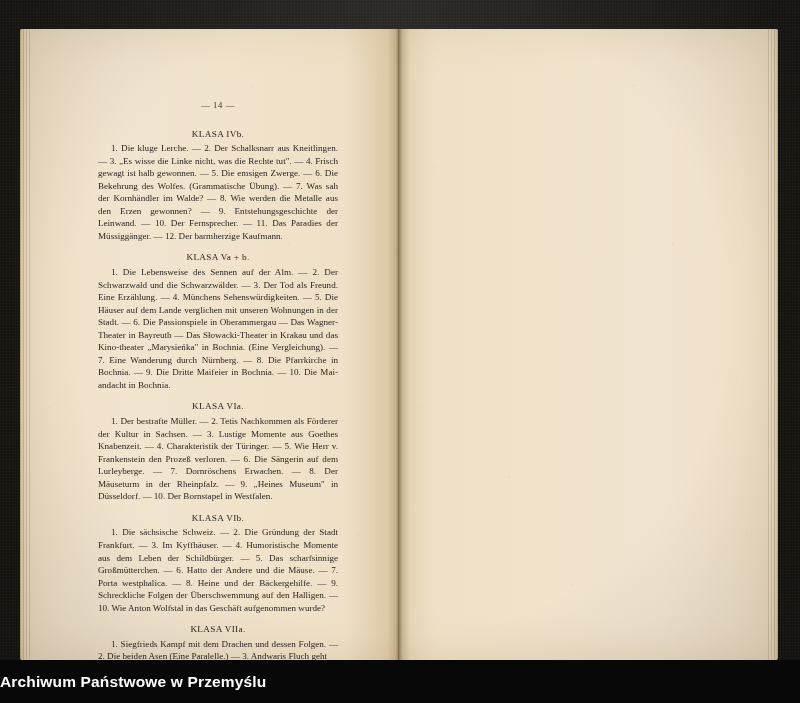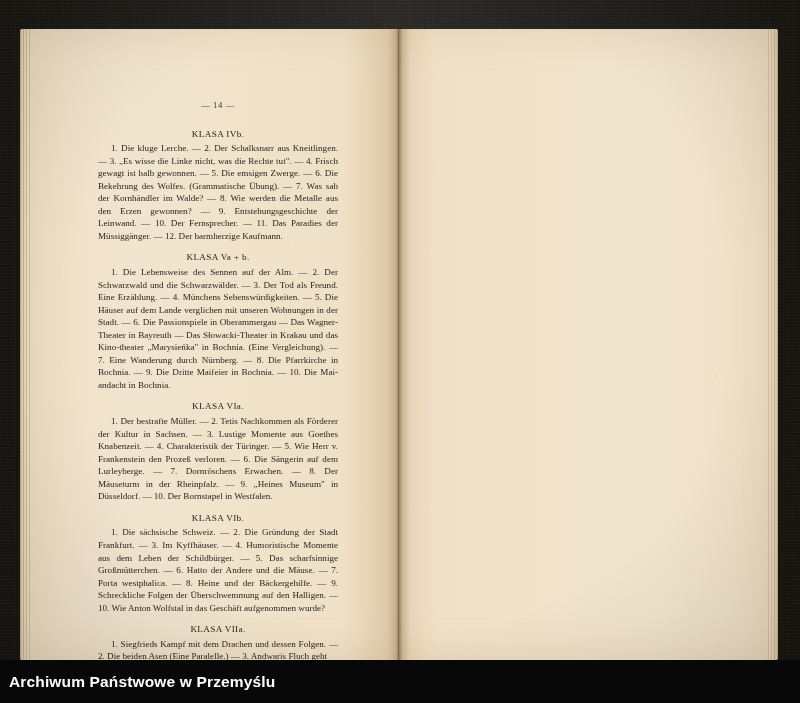--- a/index.html
+++ b/index.html
@@ -177,21 +177,20 @@
     display: flex;
     align-items: center;
     z-index: 20;
   }
   .watermark-text {
     color: #ffffff;
     font-family: "Liberation Sans", sans-serif;
     font-size: 15.5px;
     font-weight: bold;
     letter-spacing: .15px;
-    padding-left: 9px;
   }
 
   
   .vignette {
     position: absolute;
     inset: 0;
     z-index: 15;
     pointer-events: none;
     background: radial-gradient(ellipse at 50% 45%,
         rgba(0,0,0,0) 58%, rgba(0,0,0,.12) 100%);

